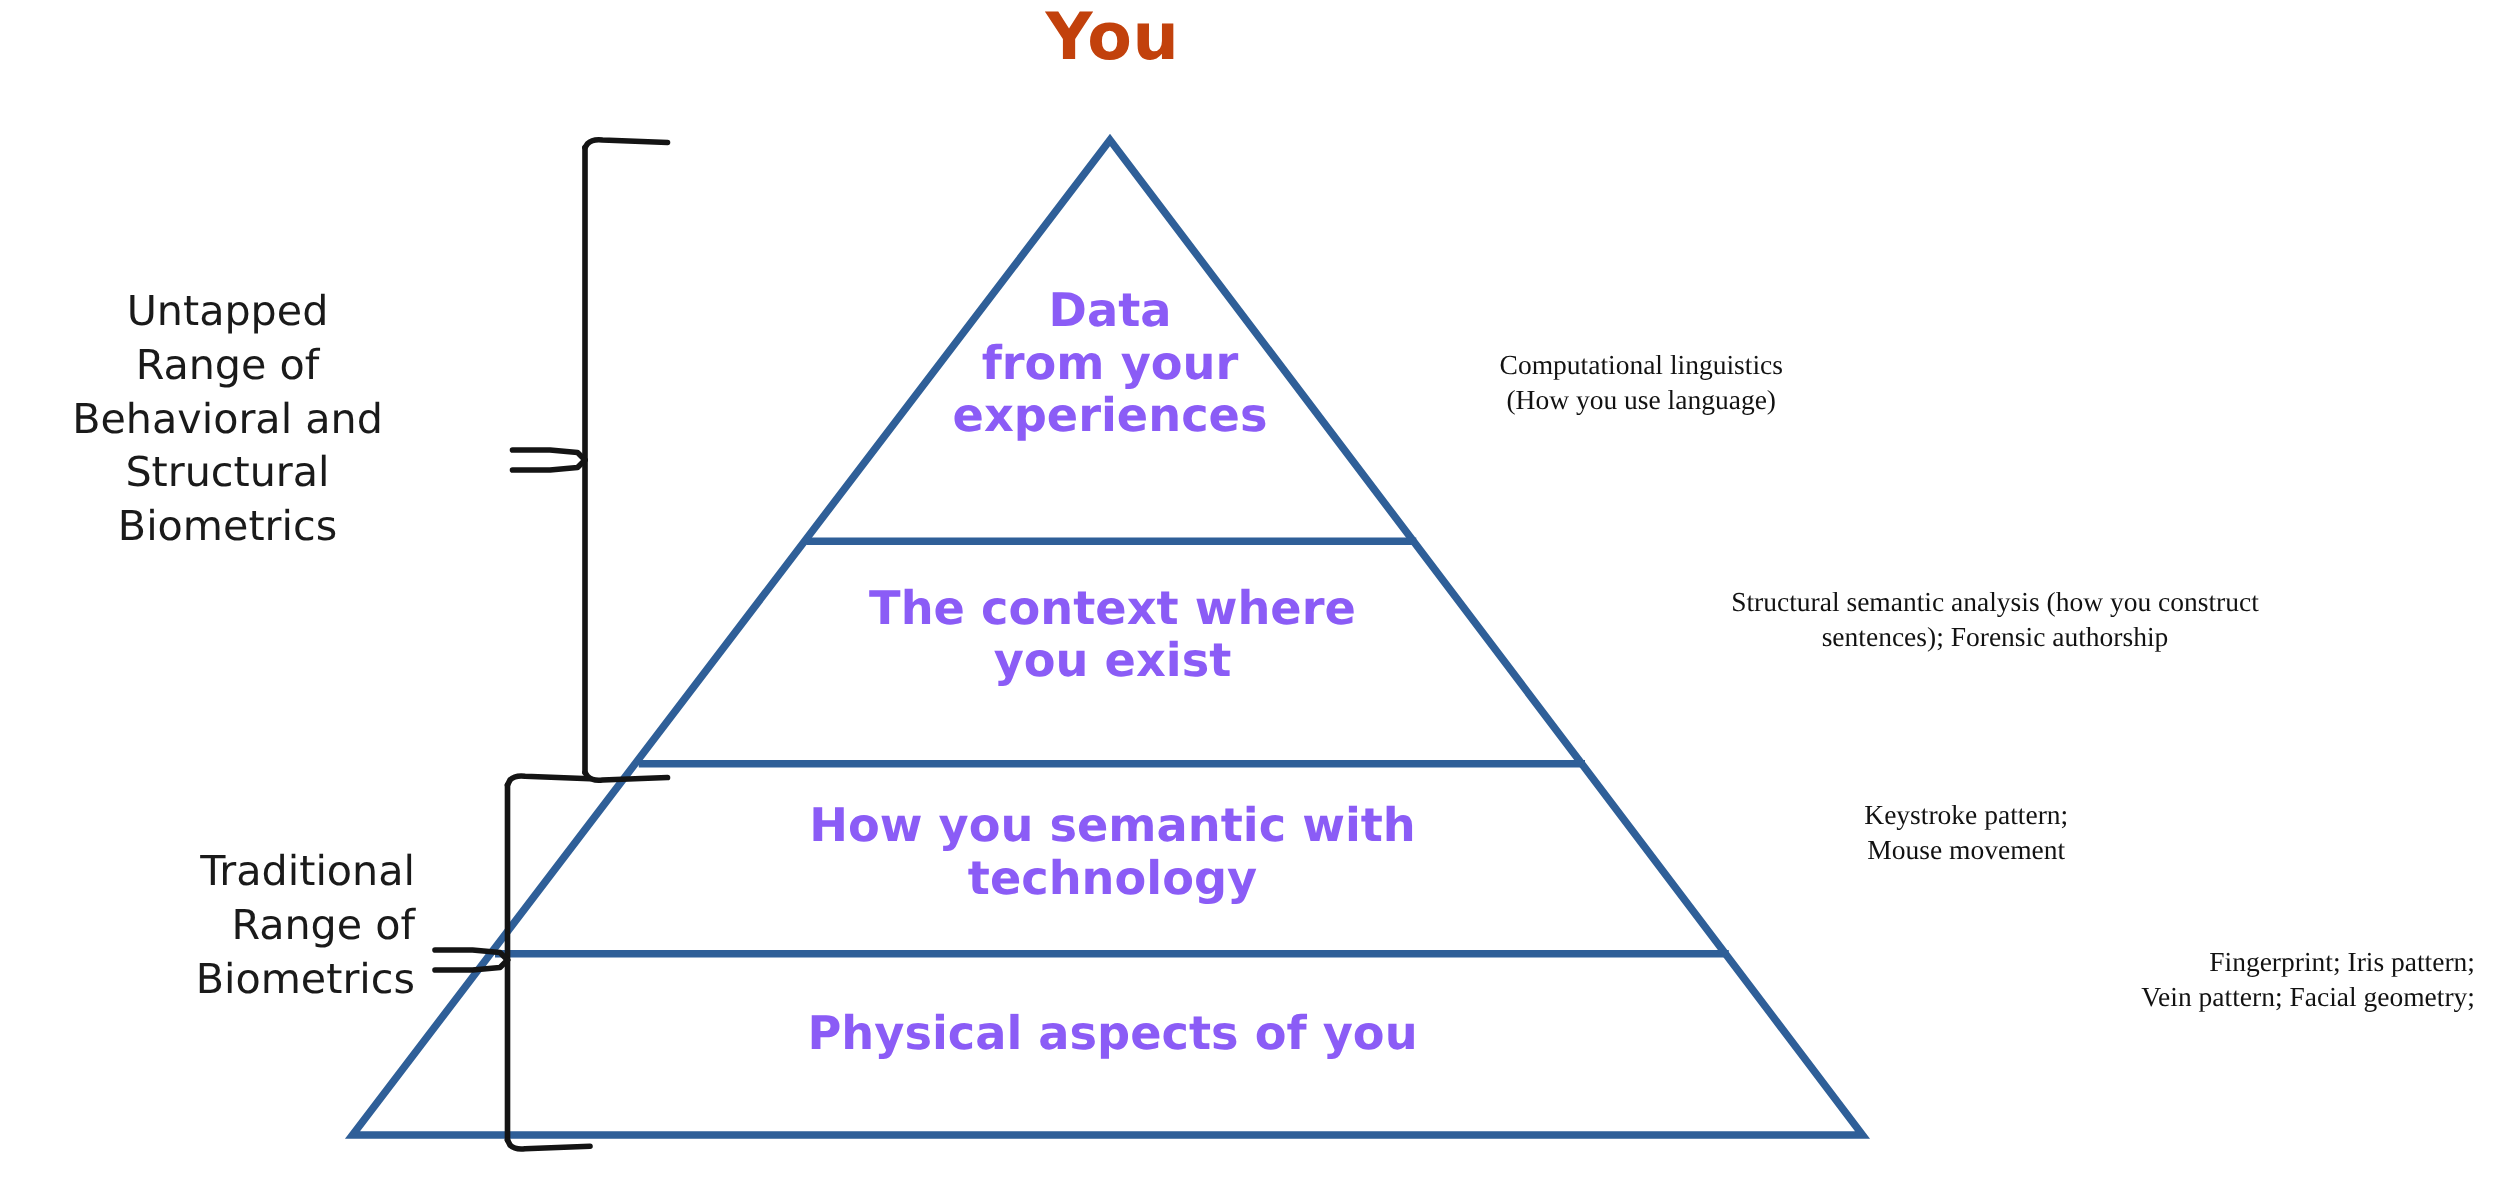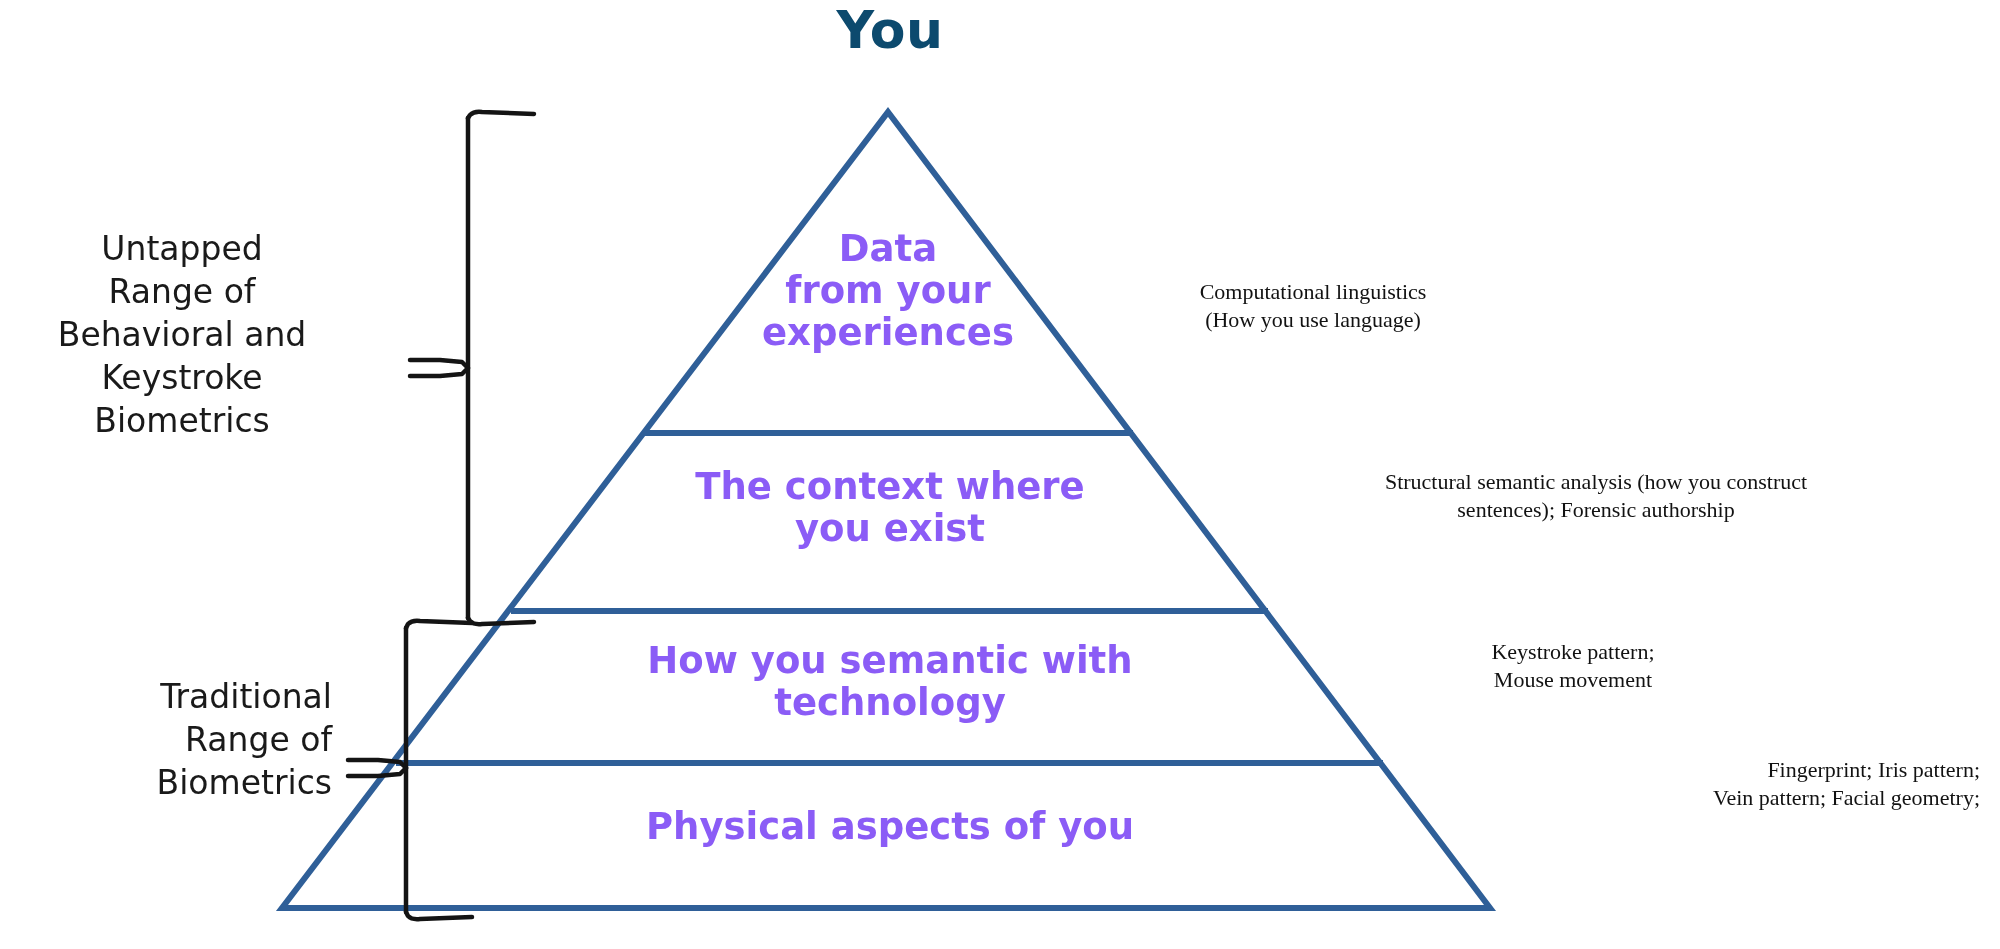--- a/index.html
+++ b/index.html
@@ -31,21 +31,21 @@
   }
 
   
   #title {
     left: 700px;
     top: 4px;
     width: 380px;
     text-align: center;
     font-size: 52px;
     font-weight: bold;
-    color: #0c4a6e;
+    color: #c2410c;
     letter-spacing: 0.5px;
     line-height: 1.0;
     font-family: "DejaVu Sans", sans-serif;
   }
 
   
   .group-label {
     font-size: 33px;
     color: #1a1a1a;
     line-height: 1.30;
@@ -160,21 +160,21 @@
       <path d="M 406 768 L 400 774 L 378 776 L 348 776"></path>
     </g>
   </svg>
 
   <div class="ov" id="title">You</div>
 
   <div class="ov group-label" id="group-label-untapped">
     <div>Untapped</div>
     <div>Range of</div>
     <div>Behavioral and</div>
-    <div>Keystroke</div>
+    <div>Structural</div>
     <div>Biometrics</div>
   </div>
 
   <div class="ov group-label" id="group-label-traditional">
     <div>Traditional</div>
     <div>Range of</div>
     <div>Biometrics</div>
   </div>
 
   <div class="ov tier-label" id="tier-label-0">

